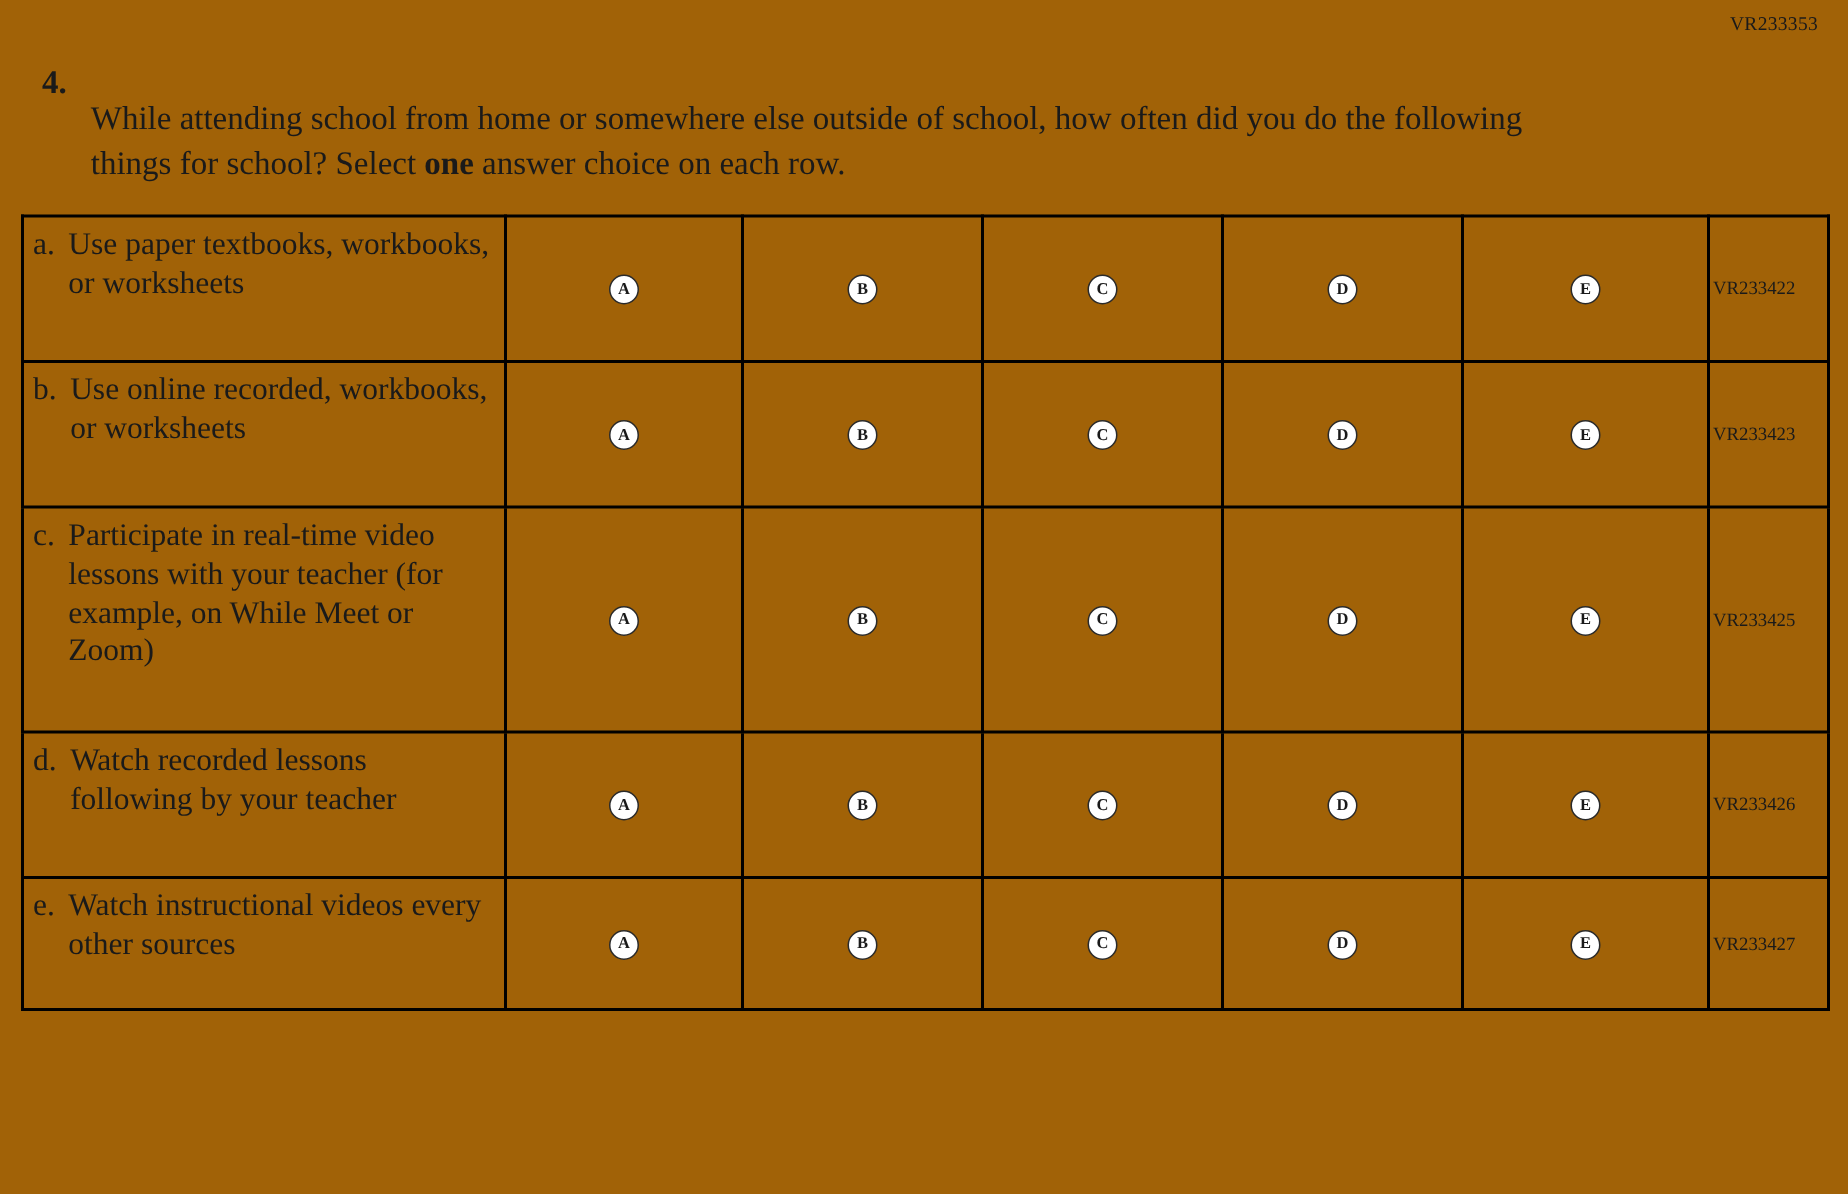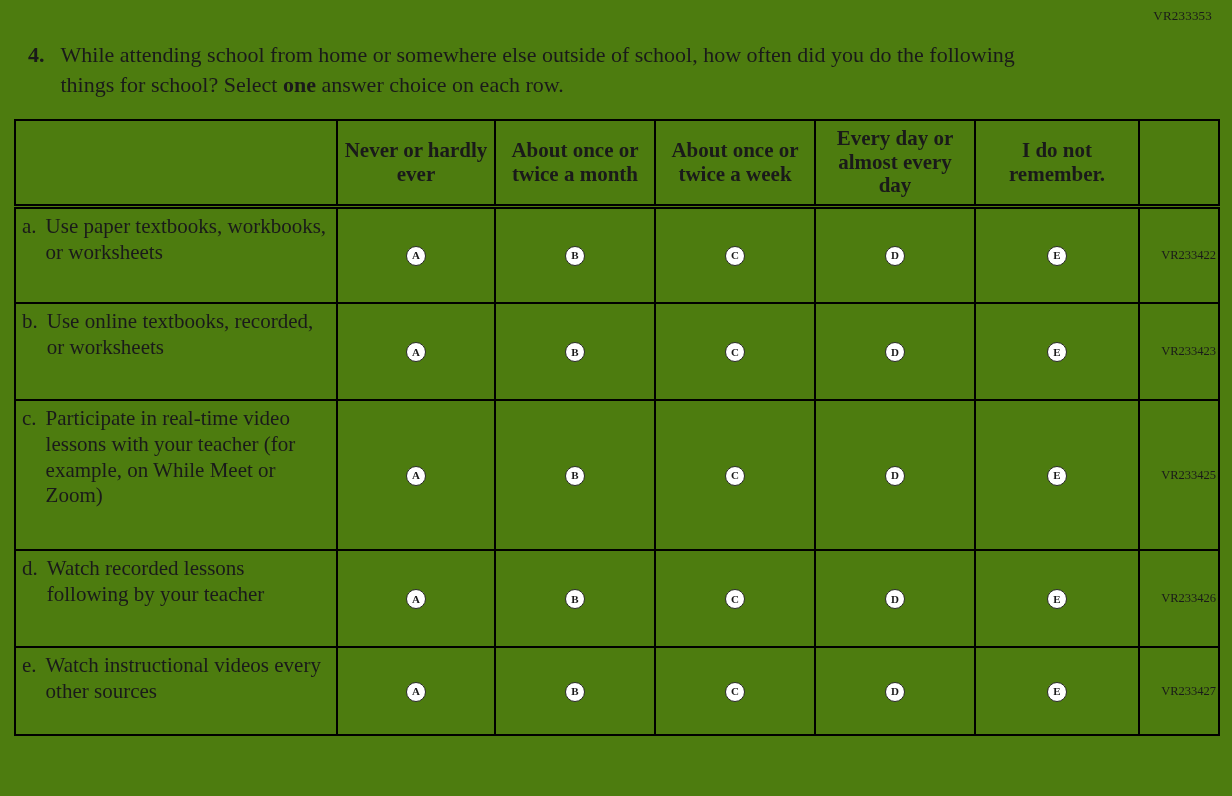--- a/index.html
+++ b/index.html
@@ -7,21 +7,21 @@
     margin: 0;
     padding: 0;
     background: #ffffff;
     color: #1a1a1a;
     font-family: "Liberation Serif", "DejaVu Serif", serif;
   }
   .page {
     position: relative;
     width: 1232px;
     height: 796px;
-    background: #4d7c0f;
+    background: #a16207;
     padding: 6px 14px 10px 14px;
     overflow: hidden;
   }
   .corner-code {
     position: absolute;
     top: 8px;
     right: 20px;
     font-size: 13px;
     letter-spacing: 0.2px;
   }
@@ -32,20 +32,21 @@
     font-size: 22px;
     line-height: 1.35;
   }
   .q-number {
     font-weight: bold;
     margin-right: 16px;
     white-space: nowrap;
   }
   .q-text {
     max-width: 1010px;
+    margin-top: 24px;
   }
   .q-text b { font-weight: bold; }
 
   table.survey {
     width: 1204px;
     border-collapse: collapse;
     table-layout: fixed;
   }
   table.survey th, table.survey td {
     border: 2px solid #000;
@@ -82,21 +83,21 @@
     border-radius: 50%;
     align-items: center;
     justify-content: center;
     font-size: 11px;
     font-weight: bold;
     cursor: pointer;
     background: #fff;
     line-height: 1;
   }
   td.code-cell {
-    text-align: right;
+    text-align: left;
     vertical-align: middle;
     font-size: 12.5px;
     padding: 2px;
   }
   tr.row-a td { height: 97px; }
   tr.row-b td { height: 97px; }
   tr.row-c td { height: 150px; }
   tr.row-d td { height: 97px; }
   tr.row-e td { height: 88px; }
 </style>
@@ -116,50 +117,41 @@
     <colgroup>
       <col style="width:322px">
       <col style="width:158px">
       <col style="width:160px">
       <col style="width:160px">
       <col style="width:160px">
       <col style="width:164px">
       <col style="width:80px">
     </colgroup>
     <tbody>
-        <tr class="header">
-      <th></th>
-      <th>Never or hardly ever</th>
-      <th>About once or twice a month</th>
-      <th>About once or twice a week</th>
-      <th>Every day or almost every day</th>
-      <th>I do not remember.</th>
-      <th></th>
-    </tr>
 
     <tr class="row-a">
       <td class="label-cell">
         <div class="label-wrap">
           <span class="row-letter">a.</span>
           <span class="row-text">Use paper textbooks, workbooks, or worksheets</span>
         </div>
       </td>
       <td class="bubble-cell"><span class="bubble">A</span></td>
       <td class="bubble-cell"><span class="bubble">B</span></td>
       <td class="bubble-cell"><span class="bubble">C</span></td>
       <td class="bubble-cell"><span class="bubble">D</span></td>
       <td class="bubble-cell"><span class="bubble">E</span></td>
       <td class="code-cell">VR233422</td>
     </tr>
 
     <tr class="row-b">
       <td class="label-cell">
         <div class="label-wrap">
           <span class="row-letter">b.</span>
-          <span class="row-text">Use online textbooks, recorded, or worksheets</span>
+          <span class="row-text">Use online recorded, workbooks, or worksheets</span>
         </div>
       </td>
       <td class="bubble-cell"><span class="bubble">A</span></td>
       <td class="bubble-cell"><span class="bubble">B</span></td>
       <td class="bubble-cell"><span class="bubble">C</span></td>
       <td class="bubble-cell"><span class="bubble">D</span></td>
       <td class="bubble-cell"><span class="bubble">E</span></td>
       <td class="code-cell">VR233423</td>
     </tr>
 

